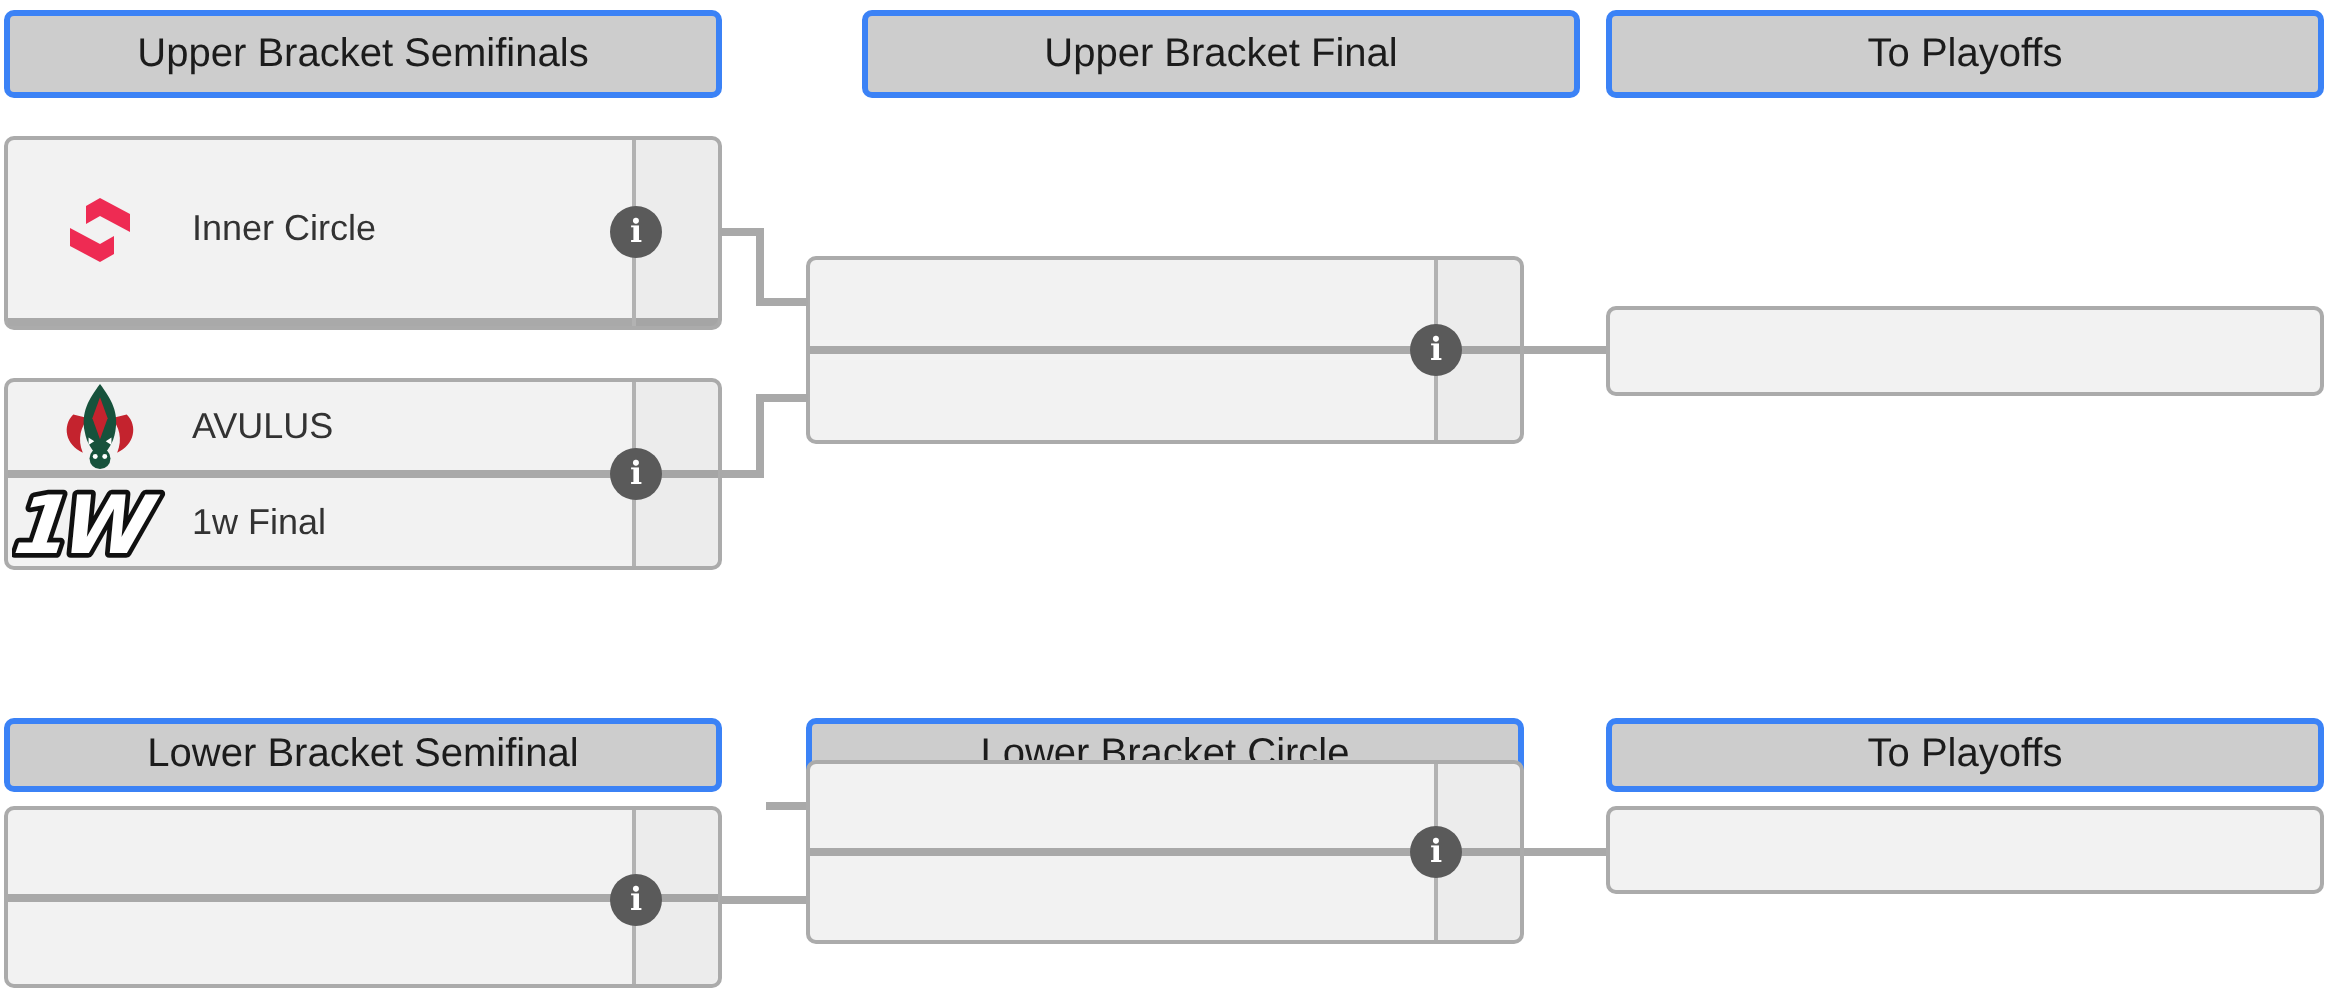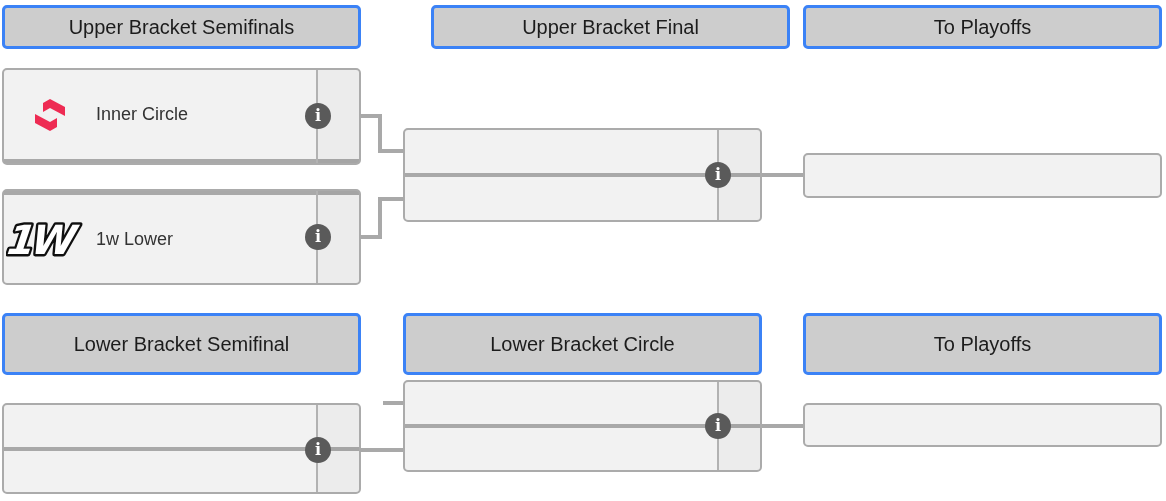--- a/index.html
+++ b/index.html
@@ -5,21 +5,21 @@
   html,body { margin:0; padding:0; background:#ffffff; }
   body { font-family:"Liberation Sans","DejaVu Sans",sans-serif; }
   .bracket { position:relative; width:1166px; height:501px; background:#fff; overflow:hidden; }
 
   .round-header {
     position:absolute; width:359px; height:44px; box-sizing:border-box;
     background:#cdcdcd; border:3px solid #3b82f6; border-radius:5px;
     display:flex; align-items:center; justify-content:center;
     font-size:20px; color:#1c1c1c;
   }
-  .round-header.low { height:62px; }
+  .round-header.low { height:37px;margin-top:46px; }
 
   .match {
     position:absolute; width:359px; box-sizing:border-box;
     background:#f2f2f2; border:2px solid #ababab; border-radius:5px;
     display:flex; flex-direction:column;
   }
   .team-row { flex:1; display:flex; align-items:center; position:relative; min-height:0; }
   .h-div { flex:none; height:4px; background:#a9a9a9; }
   .logo-wrap { flex:none; width:92px; display:flex; align-items:center; justify-content:center; overflow:visible; }
   .team-name { font-size:18px; color:#333; white-space:nowrap; }
@@ -82,28 +82,44 @@
       <span class="team-name">Inner Circle</span>
     </div>
     <div class="h-div"></div>
     <div class="score-overlay">
       <div class="score-cell"></div>
       <div class="score-cell"></div>
     </div>
   </div>
 
   <div class="match" style="left:2px; top:189px; height:96px;">
+    <div class="team-row">
+      <span class="logo-wrap">
+        <svg width="42" height="46" viewBox="0 0 44 48" aria-hidden="true">
+          <path d="M8 18 C2 24 4 34 13 38 C10 31 12 24 16 20 Z" fill="#c4232e"></path>
+          <path d="M36 18 C42 24 40 34 31 38 C34 31 32 24 28 20 Z" fill="#c4232e"></path>
+          <path d="M22 2 C16 10 12 17 14 27 C15 33 18 37 22 41 C26 37 29 33 30 27 C32 17 28 10 22 2 Z" fill="#17523c"></path>
+          <path d="M22 9 L26 20 L22 31 L18 20 Z" fill="#c4232e"></path>
+          <circle cx="22" cy="41" r="5.5" fill="#17523c"></circle>
+          <circle cx="19.5" cy="40" r="1.3" fill="#ffffff"></circle>
+          <circle cx="24.5" cy="40" r="1.3" fill="#ffffff"></circle>
+          <polygon points="16,30 19,32 16,34" fill="#ffffff"></polygon>
+          <polygon points="28,30 25,32 28,34" fill="#ffffff"></polygon>
+        </svg>
+      </span>
+      <span class="team-name">AVULUS</span>
+    </div>
     <div class="h-div"></div>
     <div class="team-row">
       <span class="logo-wrap">
         <svg width="88" height="52" viewBox="0 0 92 54" aria-hidden="true">
           <text x="6" y="43" transform="skewX(-8)" font-family="DejaVu Sans, sans-serif" font-style="italic" font-weight="bold" font-size="42" letter-spacing="-4" fill="#ffffff" stroke="#101010" stroke-width="5" stroke-linejoin="round" paint-order="stroke">1W</text>
         </svg>
       </span>
-      <span class="team-name">1w Lower</span>
+      <span class="team-name">1w Final</span>
     </div>
     <div class="score-overlay">
       <div class="score-cell"></div>
       <div class="score-cell"></div>
     </div>
   </div>
 
   <div class="match" style="left:403px; top:128px; height:94px;">
     <div class="team-row">
       <span class="team-name"></span>

